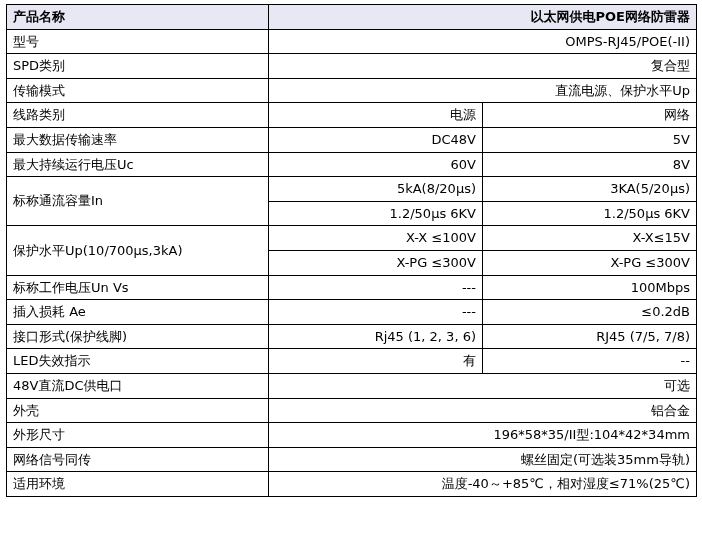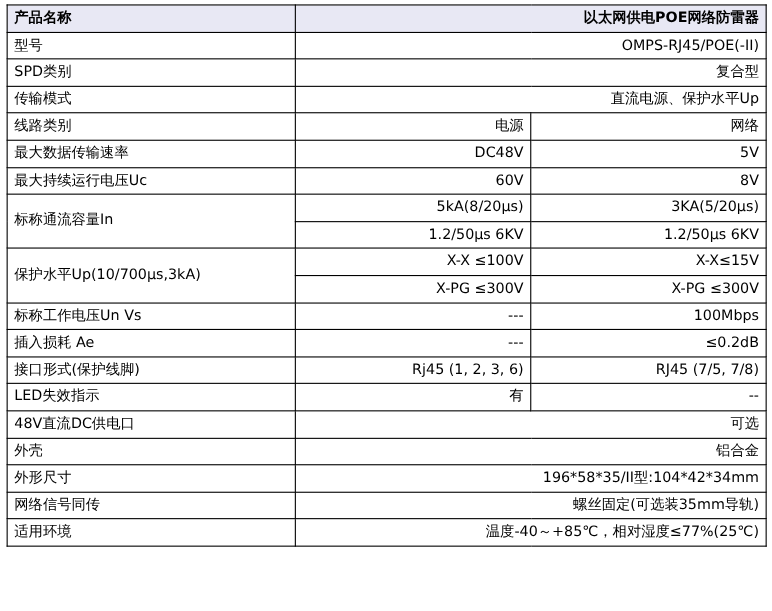--- a/index.html
+++ b/index.html
@@ -161,18 +161,18 @@
         <td class="val" colspan="2">196*58*35/II型:104*42*34mm</td>
       </tr>
 
       <tr>
         <td class="label">网络信号同传</td>
         <td class="val" colspan="2">螺丝固定(可选装35mm导轨)</td>
       </tr>
 
       <tr>
         <td class="label">适用环境</td>
-        <td class="val" colspan="2">温度-40～+85℃，相对湿度≤77%(25℃)</td>
+        <td class="val" colspan="2">温度-40～+85℃，相对湿度≤71%(25℃)</td>
       </tr>
 
     </tbody>
   </table>
 </div>
 
 </body></html>

